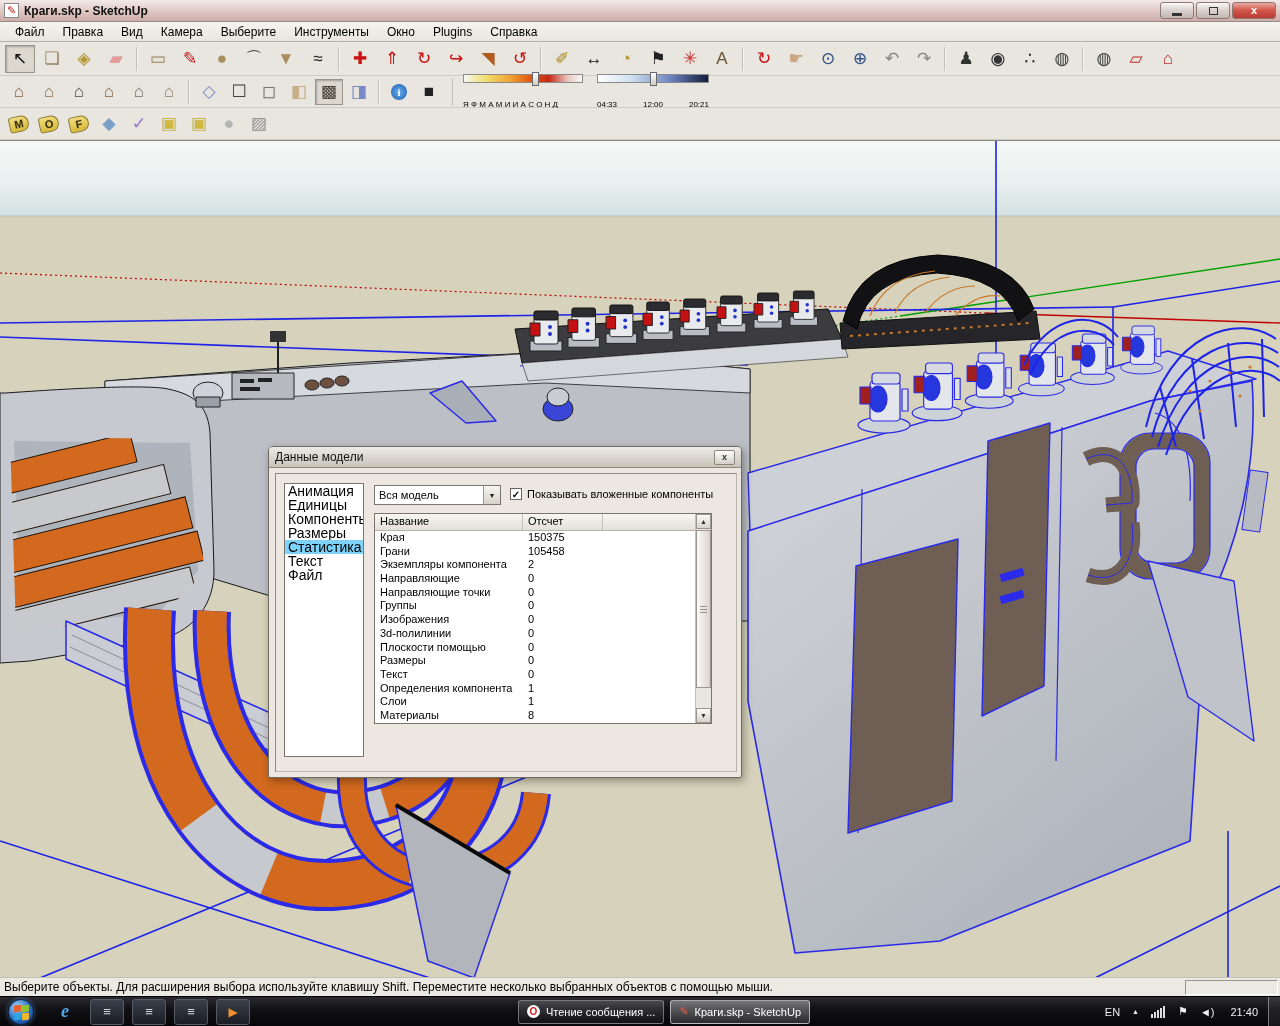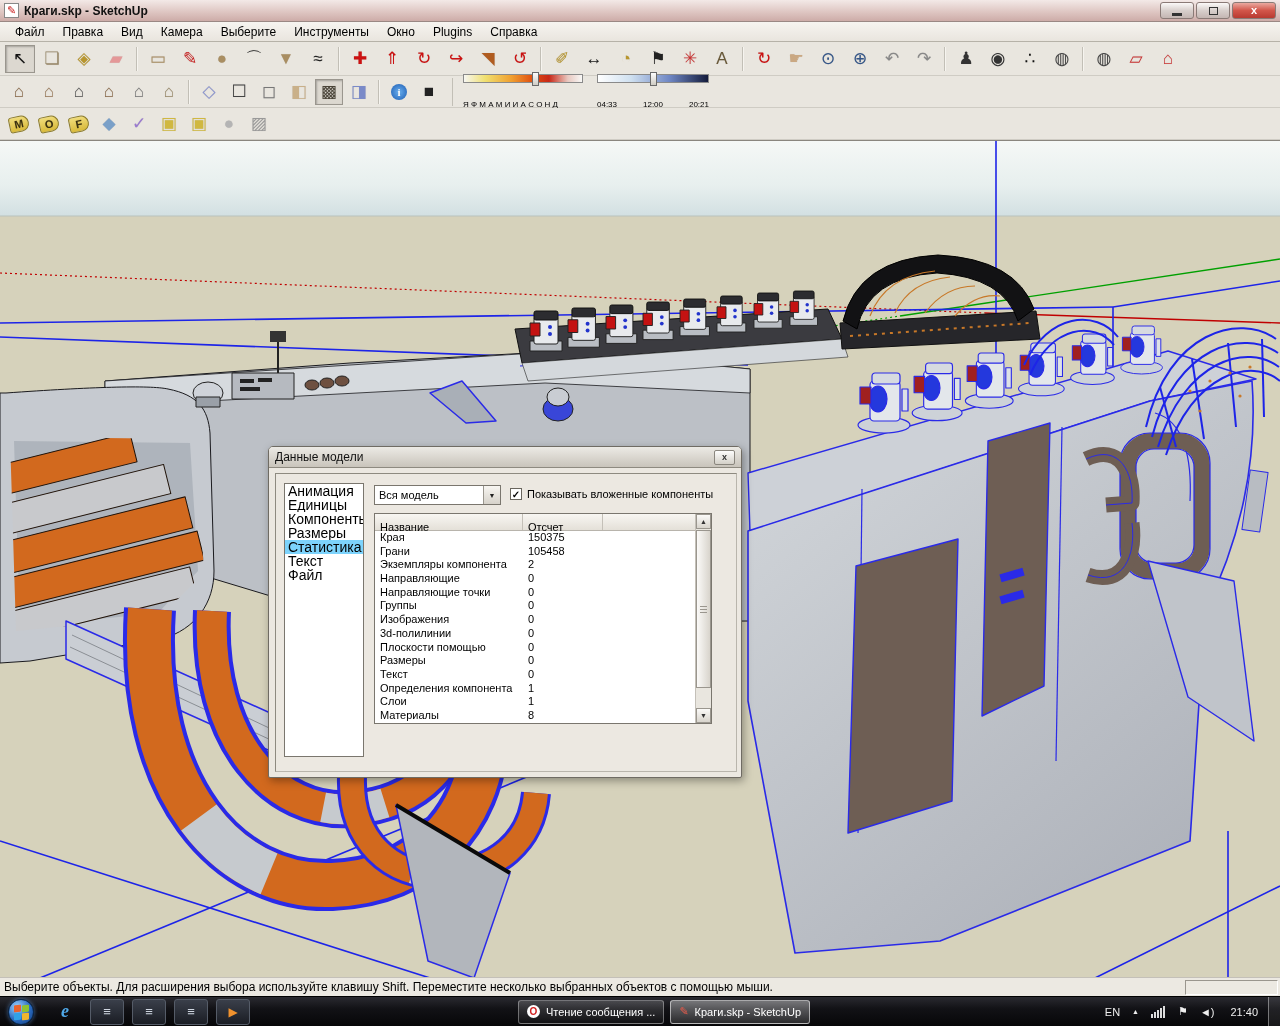--- a/index.html
+++ b/index.html
@@ -75,21 +75,21 @@
   #scope-dd{position:absolute;left:0;top:2px;width:127px;height:20px;border:1px solid #7a766e;background:#fff;
     display:flex;align-items:center;font-size:11px;}
   #scope-dd .val{flex:1;padding-left:4px;}
   #scope-dd .dd-btn{width:17px;height:18px;background:linear-gradient(#f8f6f2,#d6d2ca);border-left:1px solid #9a968e;
     font-size:7px;display:flex;align-items:center;justify-content:center;color:#222;}
   #chk-wrap{position:absolute;left:136px;top:5px;display:flex;align-items:center;font-size:11px;white-space:nowrap;}
   #chk-box{width:12px;height:12px;border:1px solid #6a665e;background:#fff;font-size:10px;font-weight:bold;
     line-height:11px;text-align:center;margin-right:5px;color:#000;}
   #stats-table{position:absolute;left:0;top:30px;width:338px;height:211px;border:1px solid #7a766e;background:#fff;}
   #tbl-head{display:flex;height:17px;background:linear-gradient(#f8f6f2,#e4e0d8);border-bottom:1px solid #b8b4ac;font-size:11px;}
-  #tbl-head span{padding:7px 5px;border-right:1px solid #c4c0b8;}
+  #tbl-head span{padding:1px 5px;border-right:1px solid #c4c0b8;}
   .hc1{width:148px;} .hc2{width:80px;} .hc3{flex:1;border-right:none !important;}
   #tbl-rows{position:absolute;left:0;top:17px;width:320px;height:192px;overflow:hidden;font-size:11px;}
   .trow{display:flex;height:13.7px;line-height:13.5px;}
   .tname{width:148px;padding-left:5px;white-space:nowrap;}
   .tcount{padding-left:5px;}
   #tbl-sb{position:absolute;right:0;top:0;width:16px;height:209px;background:#e9e6df;border-left:1px solid #c4c0b8;}
   .sb-btn{height:15px;background:linear-gradient(#fbfaf8,#d8d4cc);border:1px solid #9a968e;
     font-size:7px;text-align:center;line-height:13px;color:#333;}
   .sb-btn.down{position:absolute;bottom:0;width:100%;}
   .sb-btn.up{width:100%;}

